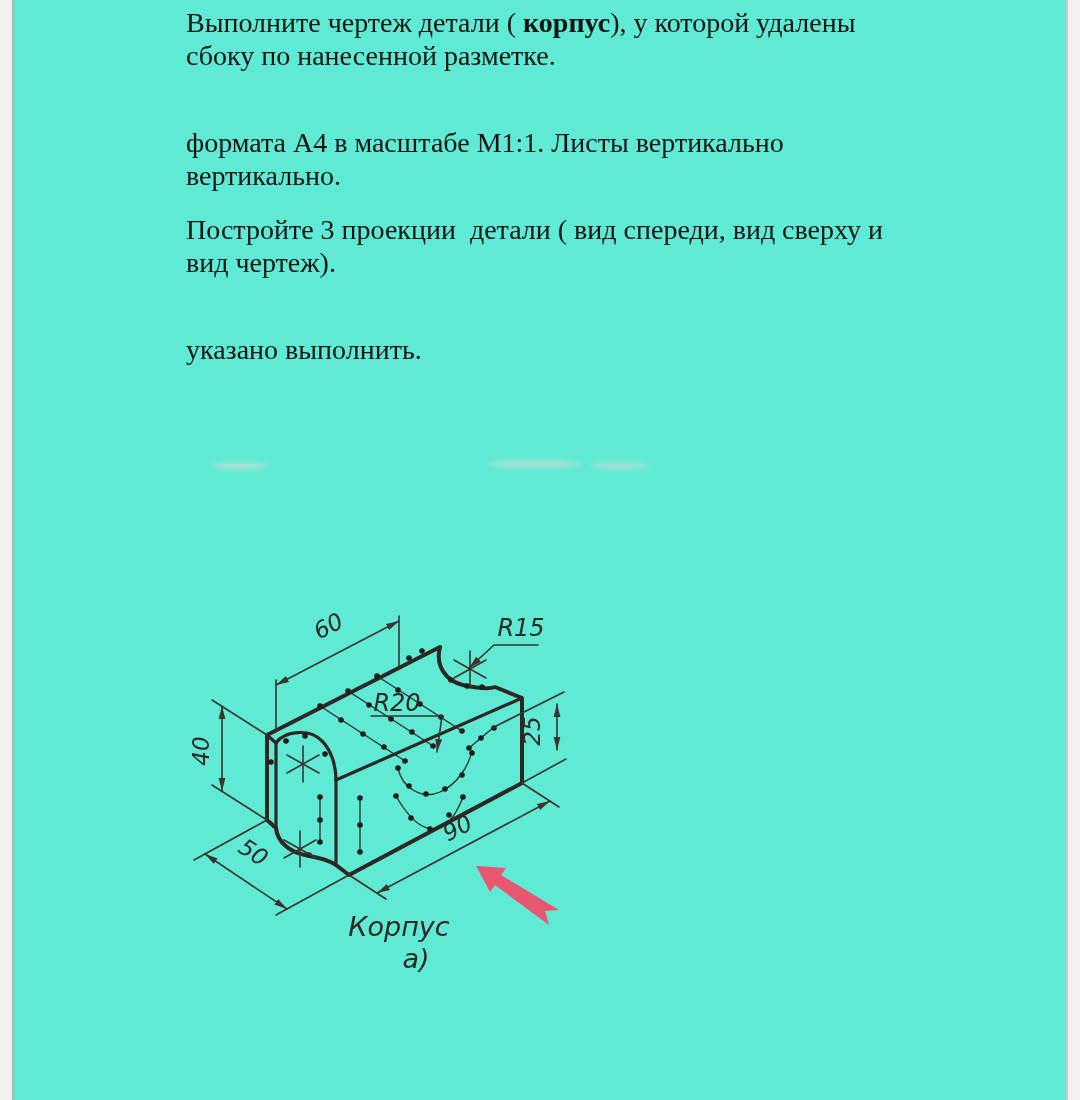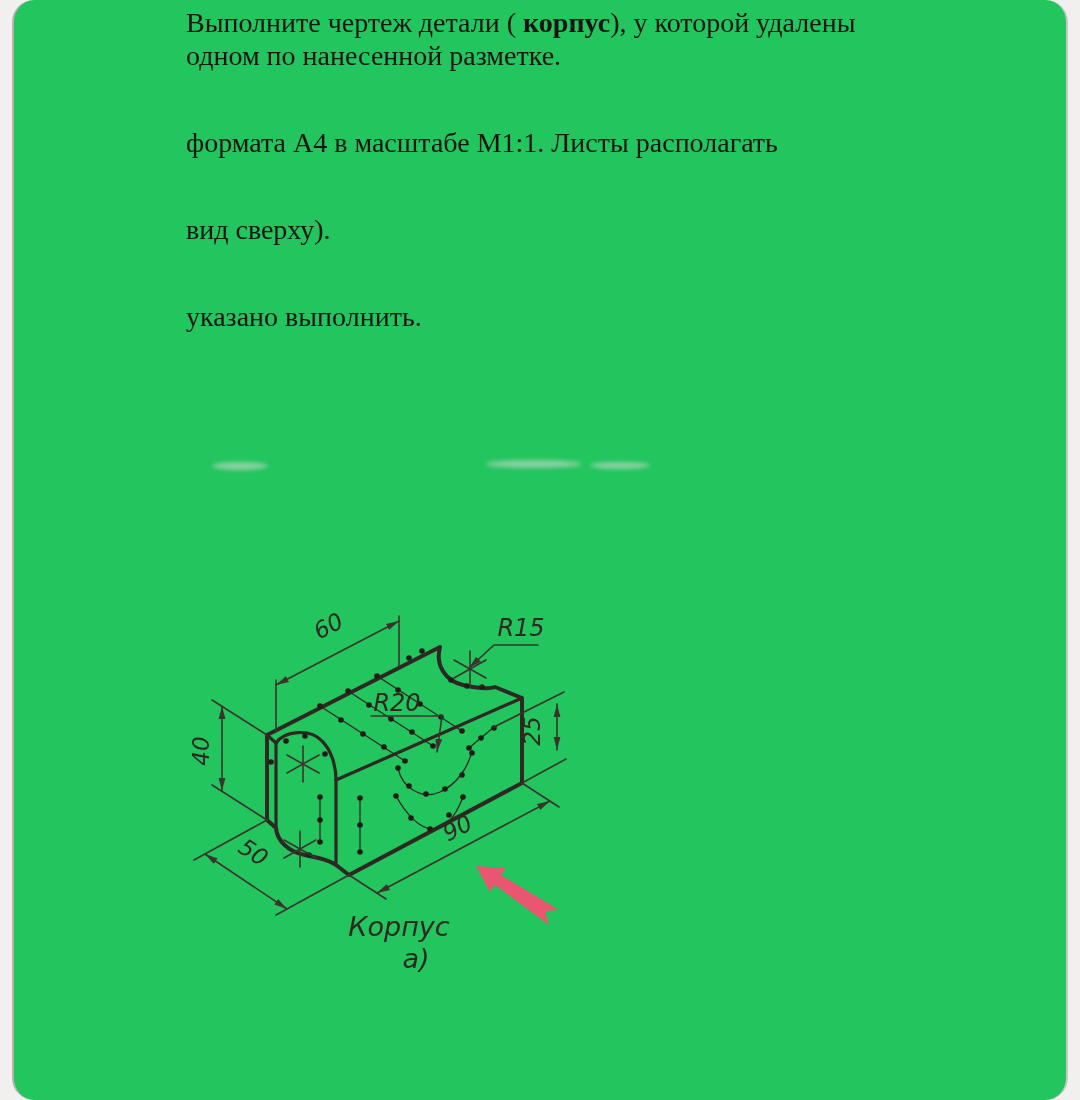--- a/index.html
+++ b/index.html
@@ -3,22 +3,22 @@
 <meta charset="utf-8">
 <style>
   html,body{margin:0;padding:0}
   body{
     width:1080px;height:1100px;position:relative;overflow:hidden;
     background:#f1f0ef;
     font-family:"Liberation Serif",serif;
   }
   .page{
     position:absolute;left:12px;top:0;width:1056px;height:1100px;
-    background:#22c55e;box-sizing:border-box;
-    border-left:2px solid #b4b3b2;border-right:2px solid #c9c8c7;border-radius:22px;
+    background:#5eead4;box-sizing:border-box;
+    border-left:2px solid #b4b3b2;border-right:2px solid #c9c8c7;
   }
   .instructions{
     position:absolute;left:172px;top:6px;width:800px;
     font-size:28px;line-height:33px;color:#141414;
   }
   .instructions p{margin:0 0 21px 0}
   .instructions b{font-weight:bold}
   .figure{position:absolute;left:150px;top:440px;width:500px;height:560px}
   svg text{
     font-family:"DejaVu Sans",sans-serif;font-style:italic;fill:#2e2822;
@@ -29,23 +29,23 @@
   .t{stroke:#3b342c;stroke-width:1.6;fill:none;stroke-linecap:round}
   .ml{stroke:#2e2822;stroke-width:1.3;fill:none}
   .dot{fill:#211c17;stroke:none}
 </style>
 </head>
 <body>
 
 <div class="page">
 
   <div class="instructions">
-      <p><span>Выполните чертеж детали ( </span><b>корпус</b><span>), у которой удалены</span><br><span>одном по нанесенной разметке.</span></p>
-      <p><br><span>формата А4 в масштабе М1:1. Листы располагать</span><br></p>
-      <p><br><span>вид сверху).</span></p>
+      <p><span>Выполните чертеж детали ( </span><b>корпус</b><span>), у которой удалены</span><br><span>сбоку по нанесенной разметке.</span></p>
+      <p><br><span>формата А4 в масштабе М1:1. Листы вертикально</span><br><span>вертикально.</span></p>
+      <p><span>Постройте 3 проекции&nbsp; детали ( вид спереди, вид сверху и</span><br><span>вид чертеж).</span></p>
       <p><br><span>указано выполнить.</span></p>
     </div>
 
   <div class="smudge" style="left:198px;top:462px;width:56px;height:8px"></div>
   <div class="smudge" style="left:472px;top:460px;width:96px;height:8px"></div>
   <div class="smudge" style="left:576px;top:462px;width:60px;height:7px"></div>
 
   <div class="figure">
     <svg width="500" height="560" viewBox="0 0 500 560">
       <defs>

